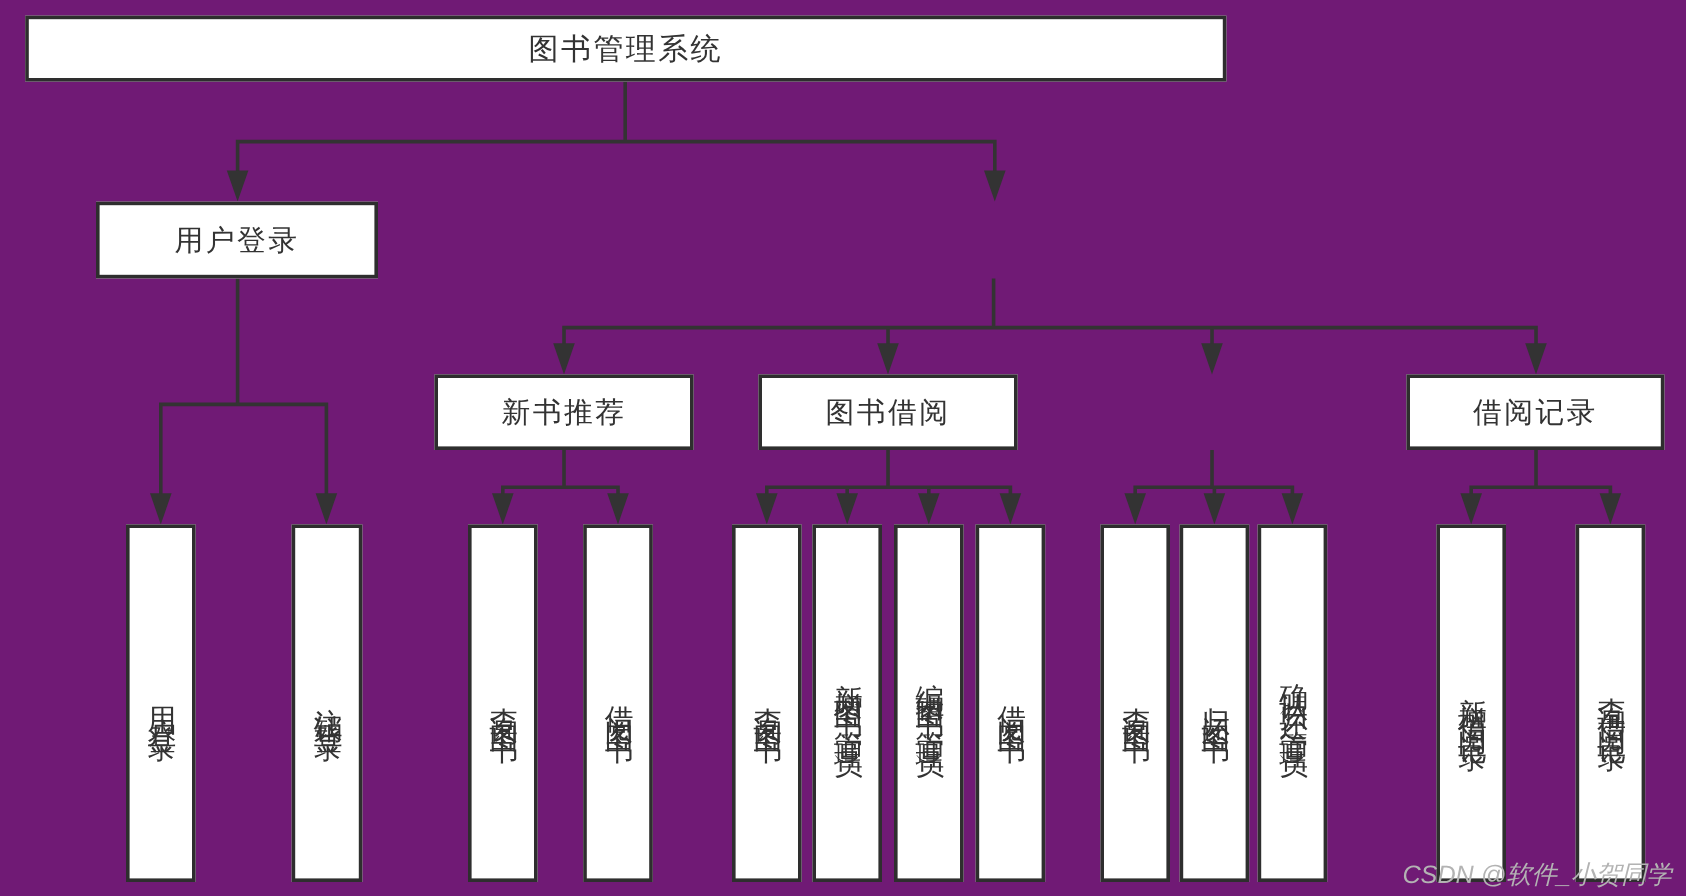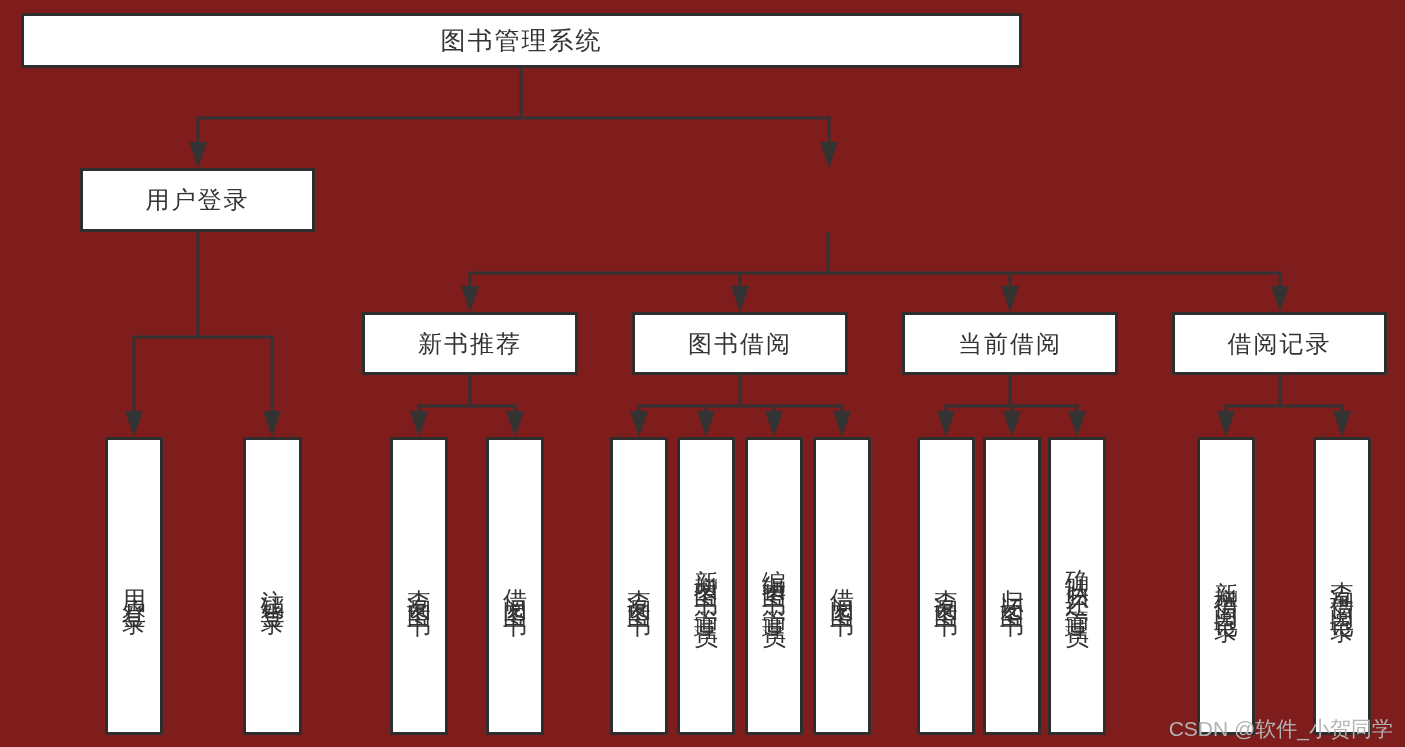--- a/index.html
+++ b/index.html
@@ -1,20 +1,20 @@
 <!DOCTYPE html>
 <html><head>
 <meta charset="utf-8">
 <style>
   html, body { margin: 0; padding: 0; background: #ffffff; }
   .canvas {
     position: relative;
     width: 1405px;
     height: 747px;
-    background: #7f1d1d;
+    background: #701a75;
     font-family: "Liberation Sans", "DejaVu Sans", sans-serif;
     overflow: hidden;
   }
   .connectors {
     position: absolute;
     left: 0; top: 0;
     width: 1405px; height: 747px;
     z-index: 0;
   }
   .node {
@@ -43,20 +43,21 @@
     white-space: nowrap;
   }
   .watermark {
     position: absolute;
     right: 12px;
     bottom: 4px;
     font-size: 21px;
     color: #b3b3b3;
     z-index: 2;
     white-space: nowrap;
+    font-style: italic;
   }
 </style>
 </head>
 <body>
 
 <div class="canvas">
 
   <svg class="connectors" viewBox="0 0 1405 747" xmlns="http://www.w3.org/2000/svg">
     <g stroke="#333333" stroke-width="3" fill="none">
 
@@ -104,23 +105,20 @@
   <div class="node h" style="left:80px; top:168px; width:235px; height:64px">
     <span>用户登录</span>
   </div>
 
   <div class="node h" style="left:362px; top:312px; width:216px; height:63px">
     <span>新书推荐</span>
   </div>
   <div class="node h" style="left:632px; top:312px; width:216px; height:63px">
     <span>图书借阅</span>
   </div>
-  <div class="node h" style="left:902px; top:312px; width:216px; height:63px">
-    <span>当前借阅</span>
-  </div>
   <div class="node h" style="left:1172px; top:312px; width:215px; height:63px">
     <span>借阅记录</span>
   </div>
 
   <div class="node v" style="left:105px; top:437px; width:58px; height:298px">
     <span>用户登录</span>
   </div>
   <div class="node v" style="left:243px; top:437px; width:59px; height:298px">
     <span>注销登录</span>
   </div>

